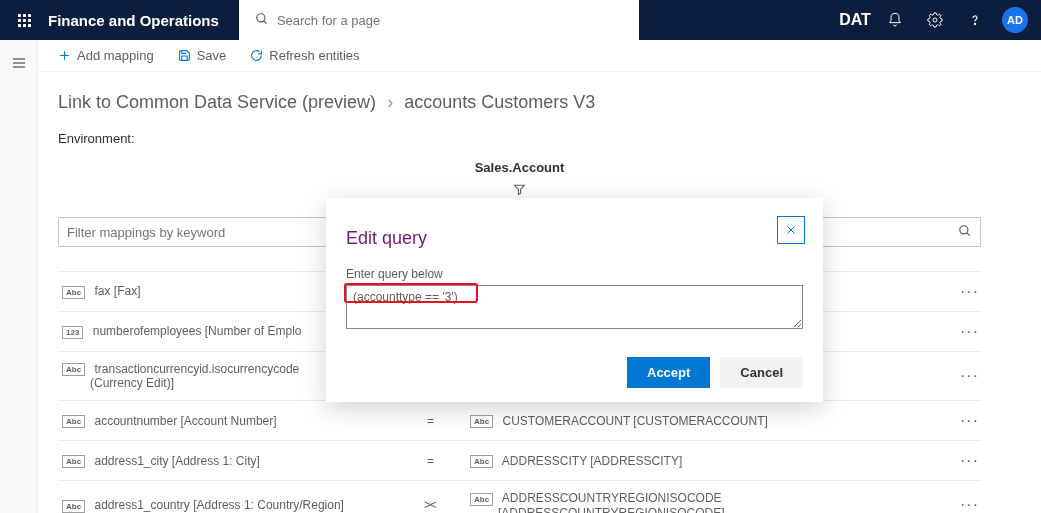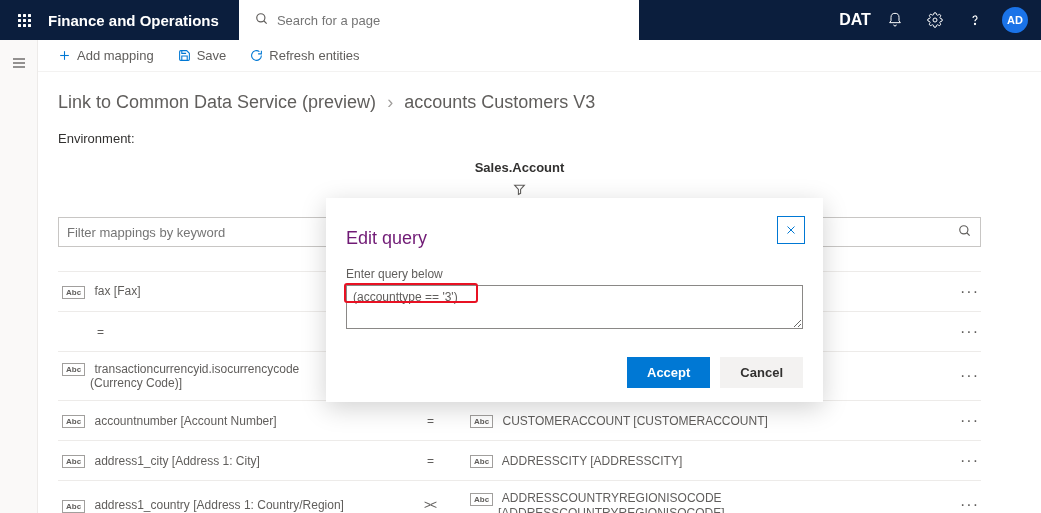--- a/index.html
+++ b/index.html
@@ -207,37 +207,42 @@
     <div class="col-dst elipsis">
       
       <span></span>
       
     </div>
     <div class="col-act">
               <span class="row-more">···</span>
             </div>
   </div>
           <div class="trow">
+    <div class="col-src elipsis">
+      <span class="type-badge">123</span>
+      <span>numberofemployees [Number of Emplo</span>
+      
+    </div>
     <div class="col-mid">
               <span class="dirglyph">=</span>
             </div>
     <div class="col-dst elipsis">
       
       <span></span>
       
     </div>
     <div class="col-act">
               <span class="row-more">···</span>
             </div>
   </div>
           <div class="trow">
     <div class="col-src elipsis">
       <span class="type-badge">Abc</span>
       <span>transactioncurrencyid.isocurrencycode</span>
-      <br><span style="margin-left:28px">(Currency Code)]</span>
+      <br><span style="margin-left:28px">(Currency Edit)]</span>
     </div>
     <div class="col-mid">
               <span class="dirglyph">=</span>
             </div>
     <div class="col-dst elipsis">
       
       <span></span>
       
     </div>
     <div class="col-act">

